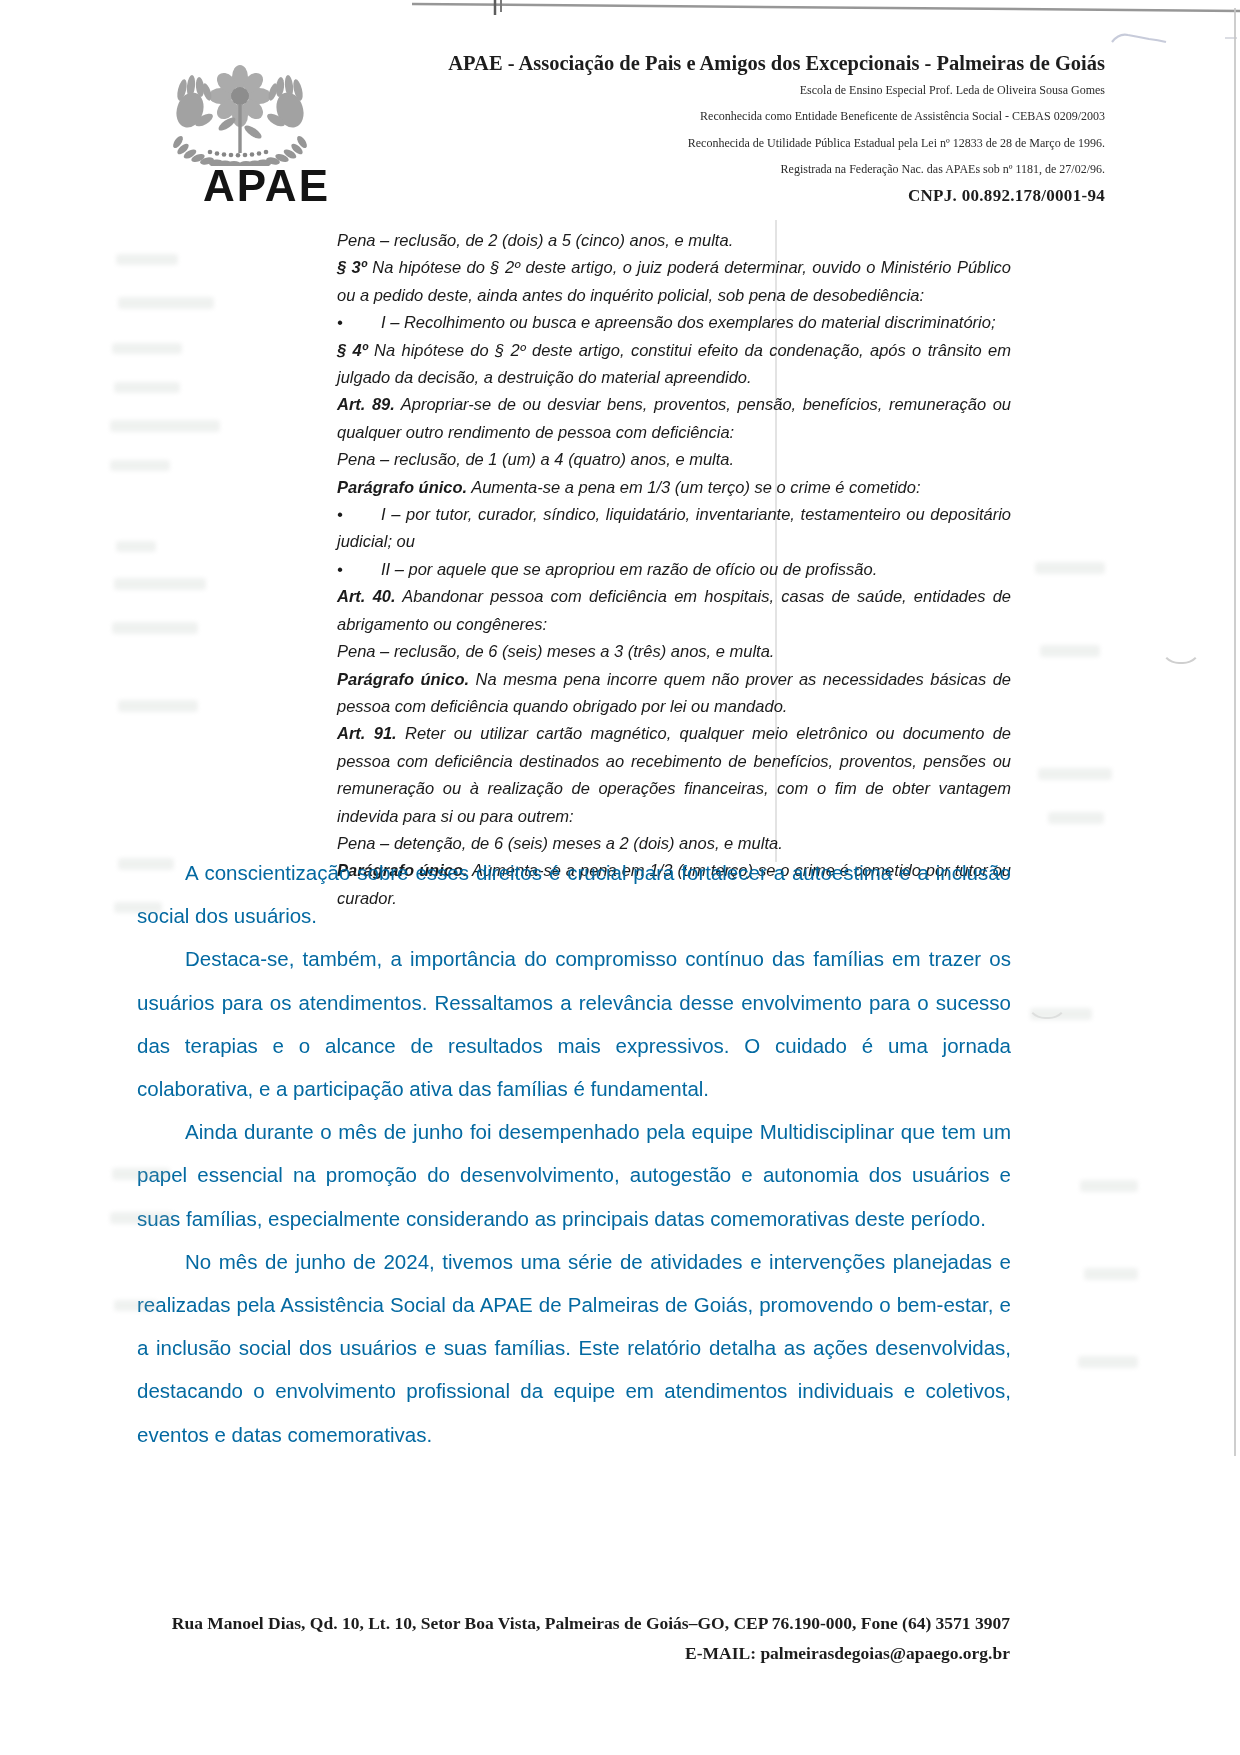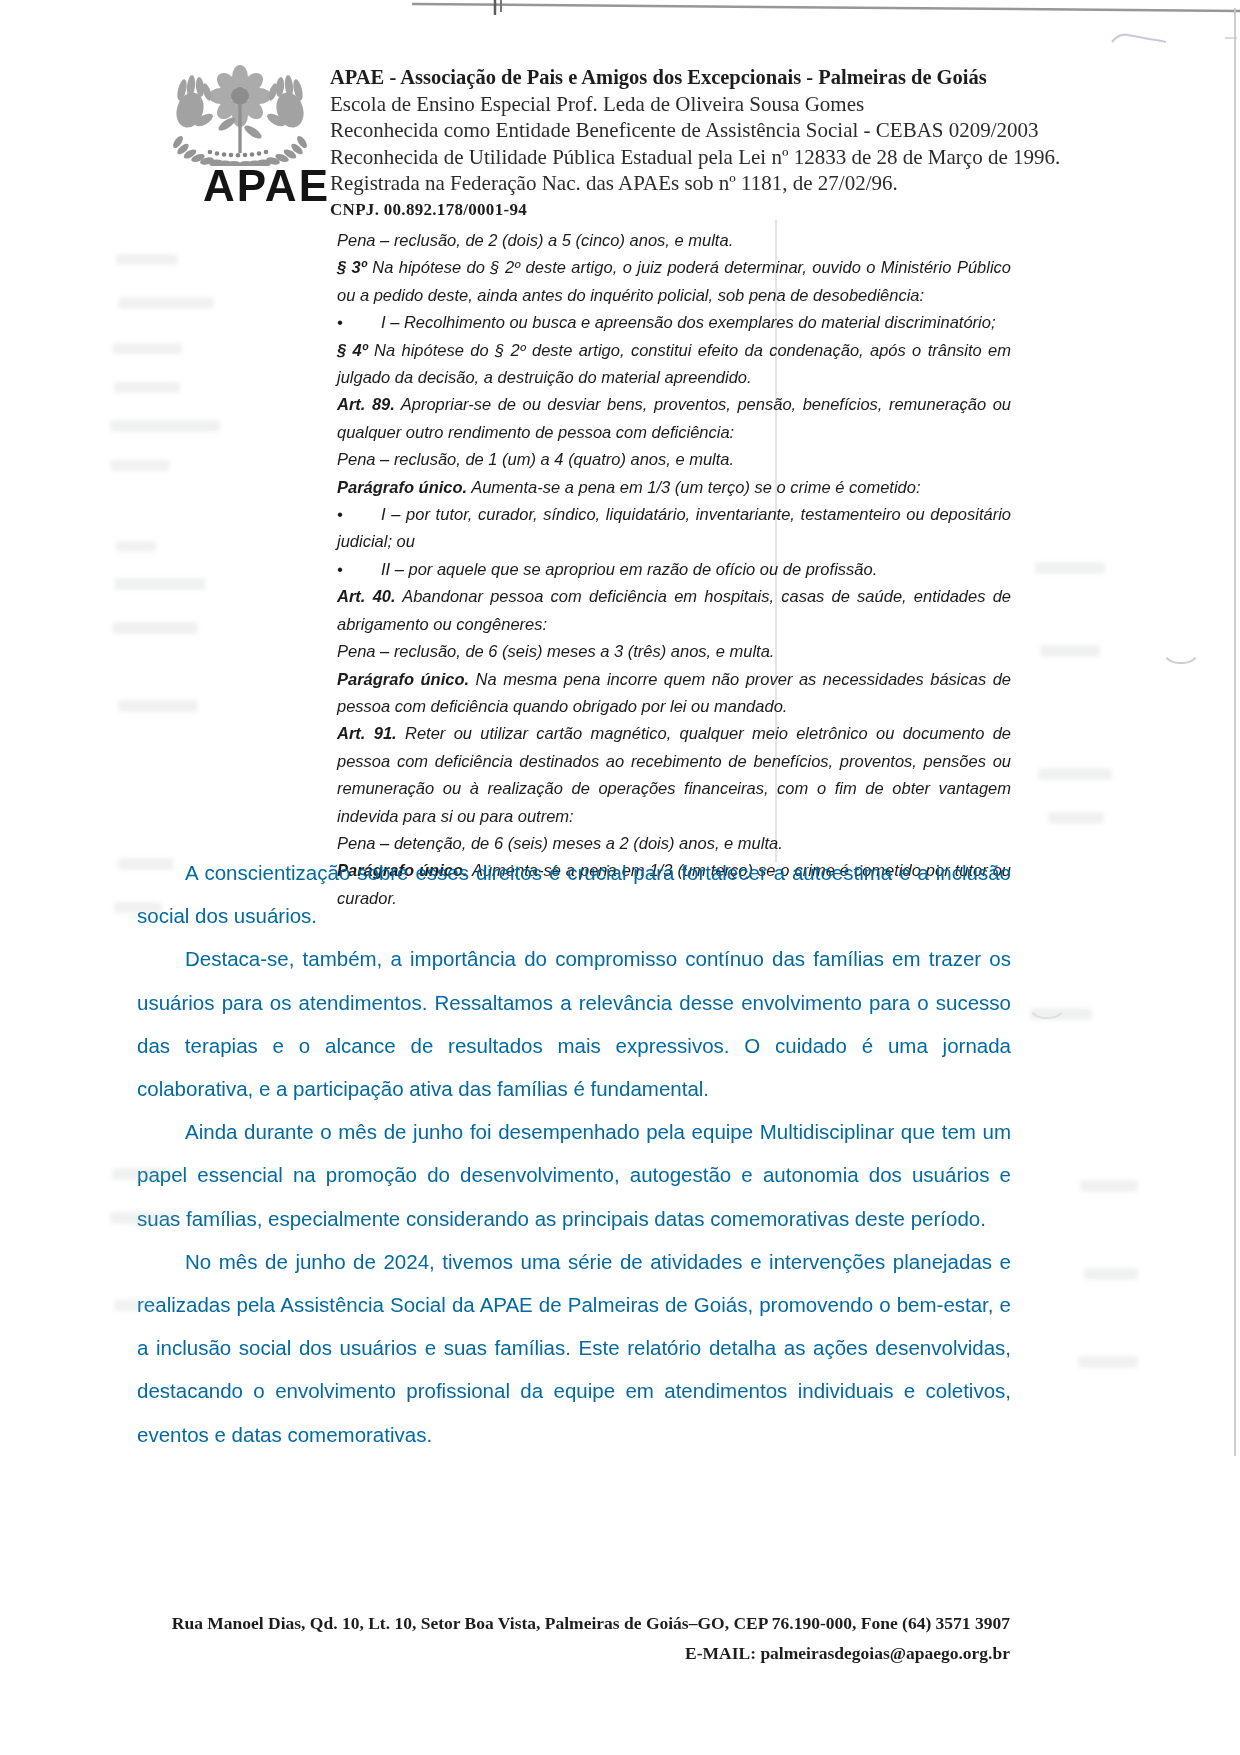--- a/index.html
+++ b/index.html
@@ -9,24 +9,24 @@
     margin:0 auto;
   }
   
   .logo{position:absolute;left:150px;top:58px;width:180px;height:150px;text-align:right;}
   .logo svg{display:block;margin:0 auto;}
   .logo-word{
     font-family:"Liberation Sans",sans-serif;font-weight:bold;font-size:44px;
     letter-spacing:2px;color:#141414;line-height:40px;transform:scaleY(1.02);
   }
   .header-text{
-    position:absolute;left:330px;right:135px;top:64px;text-align:left;
+    position:absolute;left:330px;right:135px;top:50px;text-align:right;
     font-family:"Liberation Serif",serif;color:#2b2b2b;
   }
-  .header-line{font-size:21px;line-height:26.5px;white-space:nowrap;}
+  .header-line{font-size:12px;line-height:26.5px;white-space:nowrap;}
   .header-line.l0{font-size:20.5px;font-weight:bold;color:#1d1d1d;}
   .header-line.l5{font-size:17px;font-weight:bold;color:#1d1d1d;letter-spacing:.3px;}
   
   .legal-block{
     position:absolute;left:337px;width:674px;top:227px;
     font-size:16.5px;line-height:27.4px;text-align:justify;color:#1b1b1b;
   }
   .legal-block p{margin:0;font-style:italic;}
   .legal-block b{font-weight:bold;}
   .bullet:not(:empty){display:inline-block;width:44px;}

